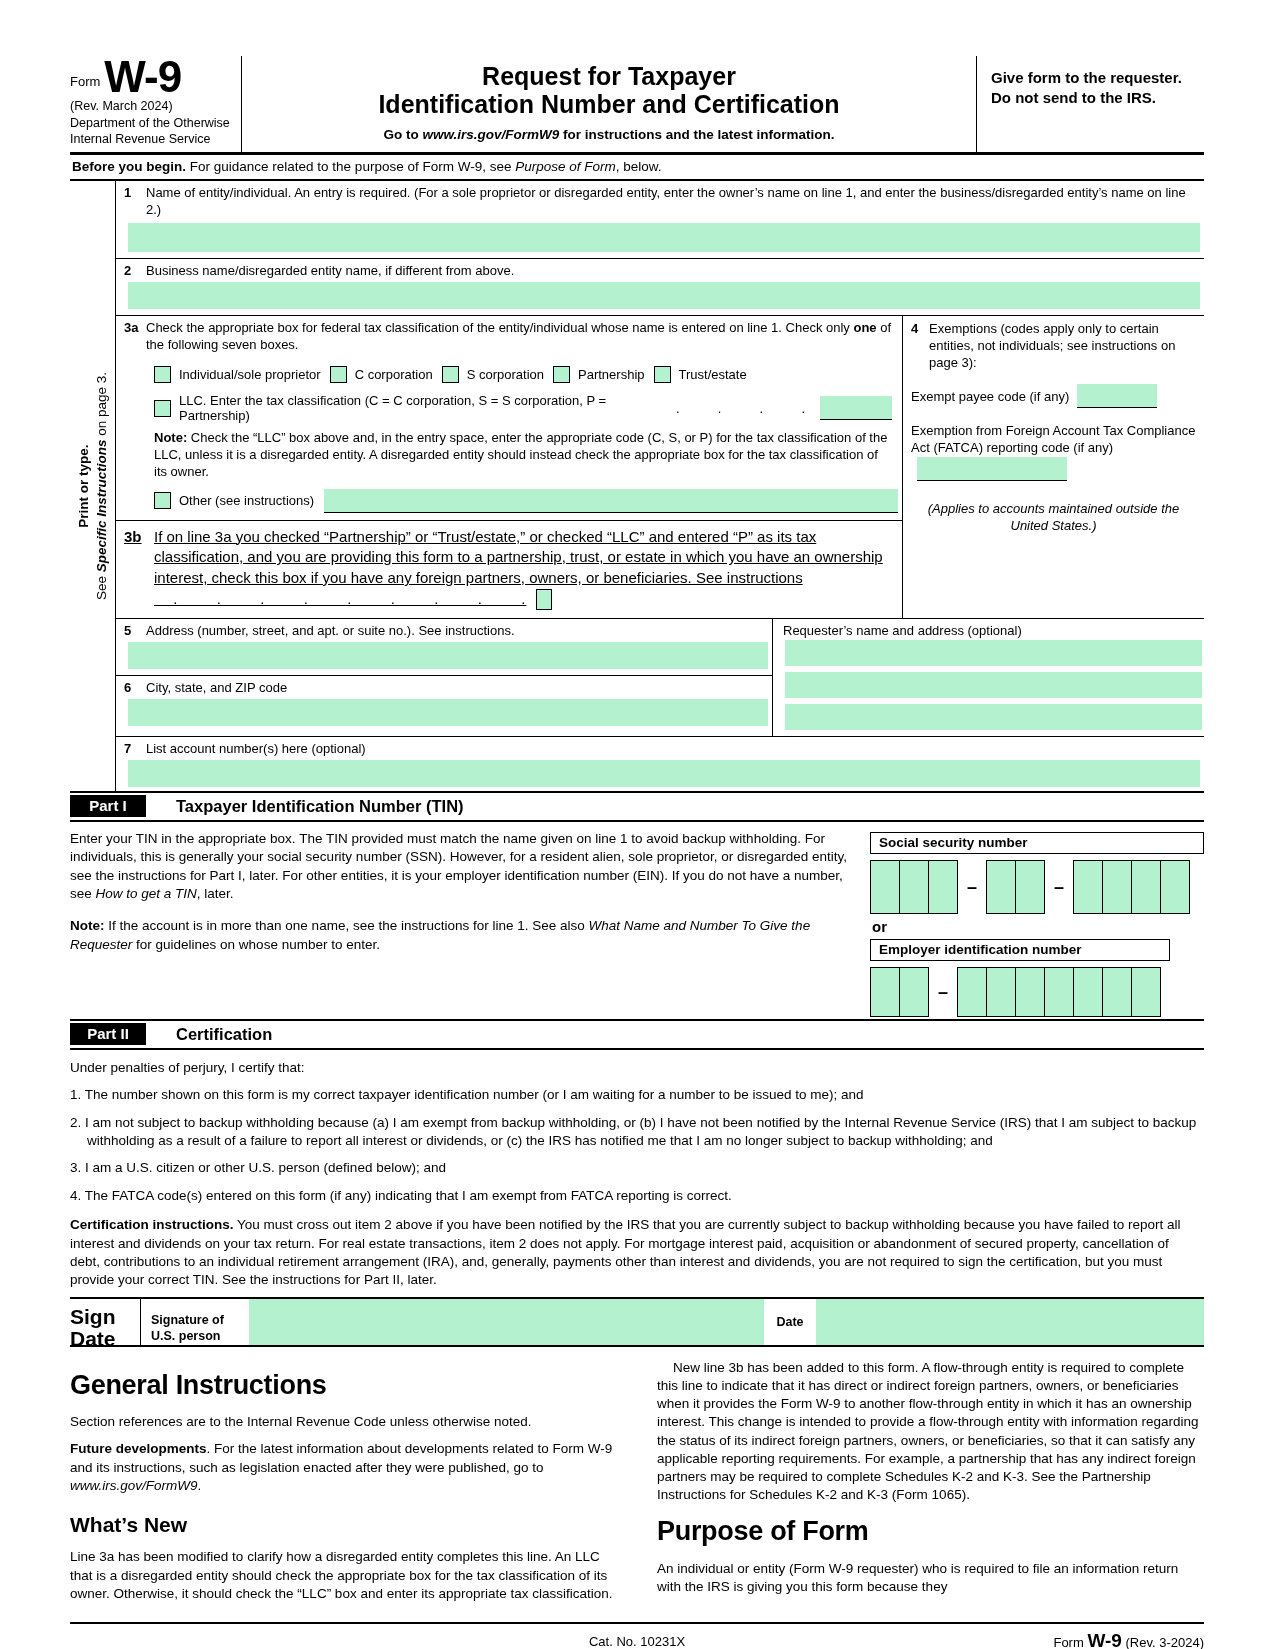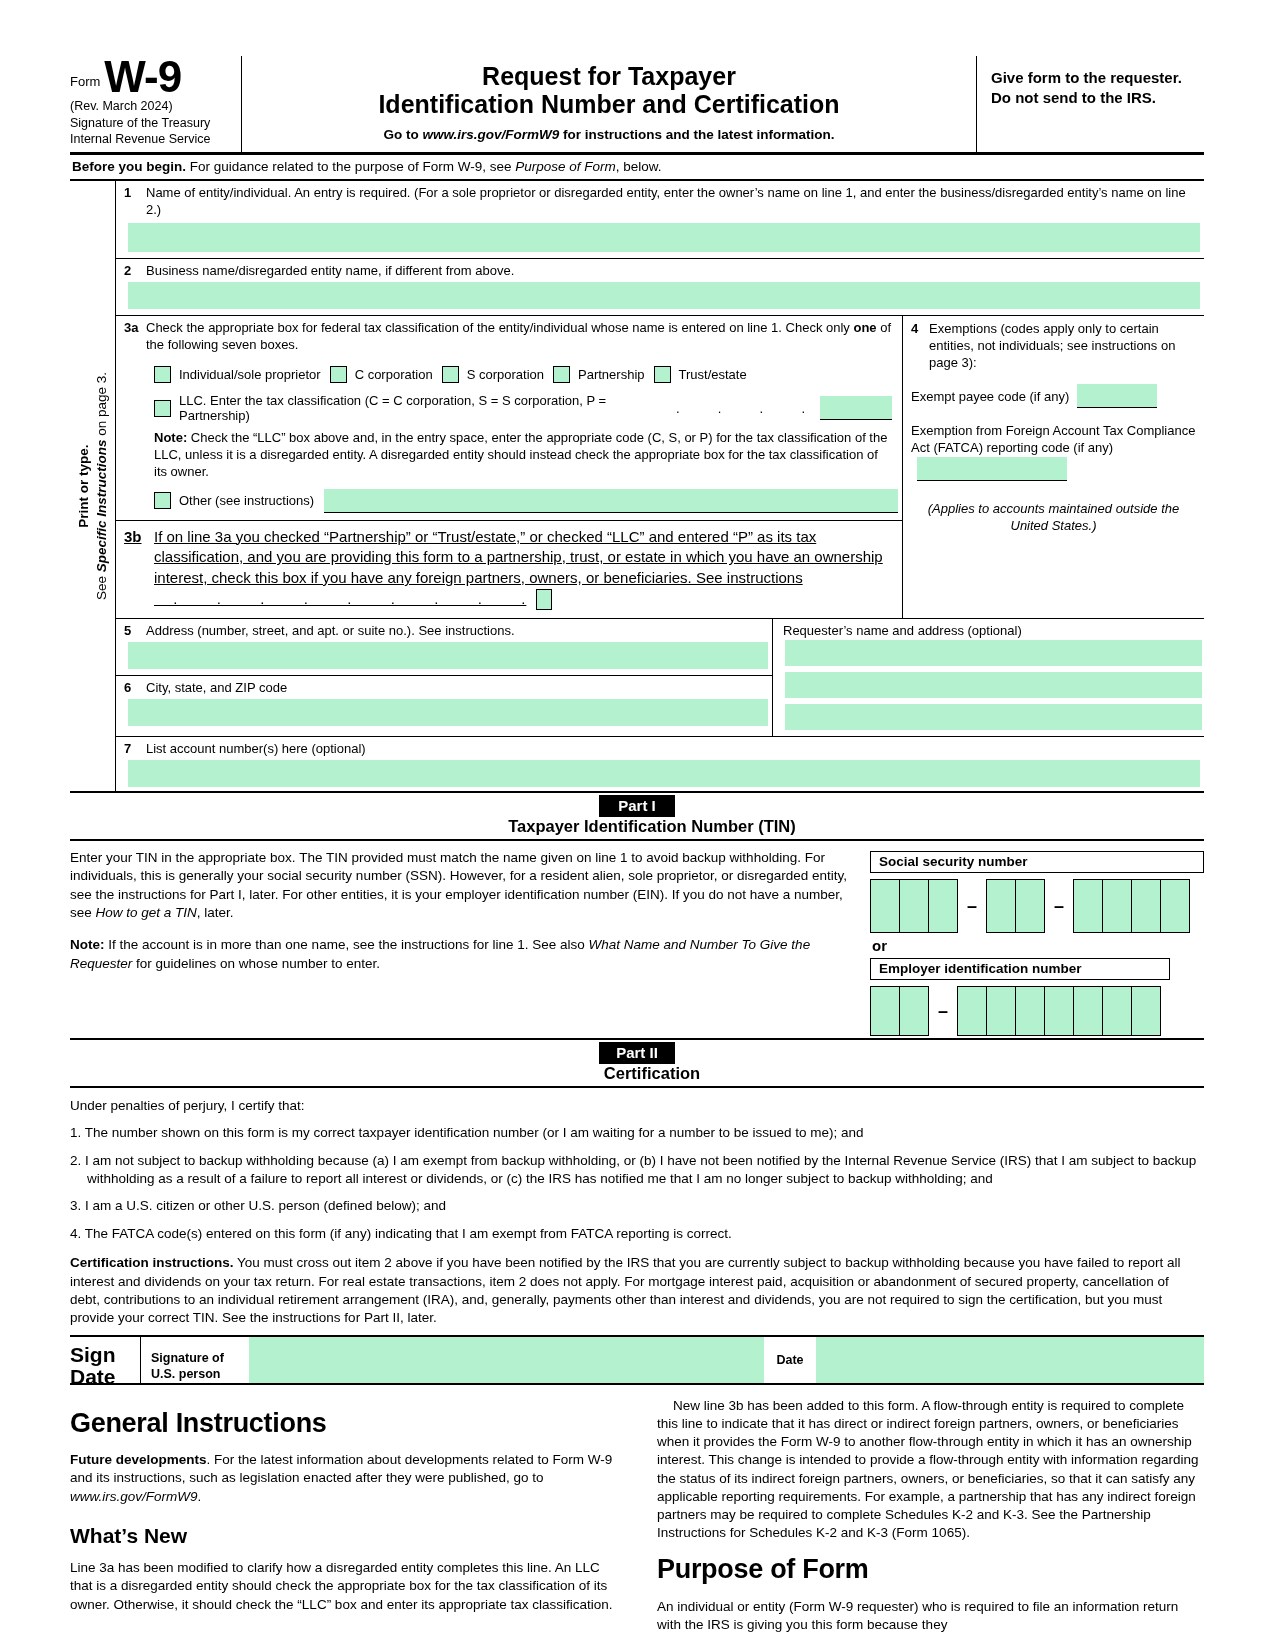--- a/index.html
+++ b/index.html
@@ -80,21 +80,21 @@
   
   .row56 { display: flex; border-bottom: 1px solid #000; }
   .row56-left { flex: 1; }
   .row56-right { width: 432px; border-left: 1px solid #000; }
   .req-label { font-size: 13px; padding: 4px 8px 2px 10px; }
   .req-bar { height: 26px; margin: 0 2px 6px 12px; }
   .req-bar:first-of-type { margin-top: 3px; }
 
   
   .band { display: flex; align-items: center; border-bottom: 2px solid #000; padding: 2px 0 3px; }
-  .band-top { border-top: 2.5px solid #000; flex-direction: column; }
+  .band-top { border-top: 2.5px solid #000; }
   .chip { background: #000; color: #fff; font-weight: bold; font-size: 15px; width: 76px; text-align: center; padding: 2px 0 3px; flex: none; }
   .band-title { font-weight: bold; font-size: 16.5px; margin-left: 30px; }
 
   
   .p1body { display: flex; padding: 8px 0 2px; }
   .p1text { flex: 1; font-size: 13.5px; line-height: 1.36; padding-right: 14px; }
   .p1text p { margin-bottom: 14px; }
   .p1text .it { font-style: italic; }
   .tin { width: 334px; flex: none; padding-top: 2px; }
   .tin-labelbox { border: 1.5px solid #000; font-weight: bold; font-size: 13.5px; padding: 2px 8px 3px; }
@@ -143,21 +143,21 @@
 <div class="page">
 
   <div class="hdr">
     <div class="hdr-left">
       <div class="hdr-form-line">
         <span class="hdr-form-word">Form</span>
         <span class="hdr-form-num">W-9</span>
       </div>
       <div class="hdr-rev">(Rev. March 2024)</div>
       <div class="hdr-dept">
-        <div>Signature of the Treasury</div>
+        <div>Department of the Otherwise</div>
         <div>Internal Revenue Service</div>
       </div>
     </div>
     <div class="hdr-center">
       <div class="hdr-title">
         <div>Request for Taxpayer</div>
         <div>Identification Number and Certification</div>
       </div>
       <div class="hdr-goto">
         <span>Go to </span><span class="it">www.irs.gov/FormW9</span><span> for instructions and the latest information.</span>
@@ -374,20 +374,21 @@
       <div>U.S. person</div>
     </div>
     <div class="sig-bar green"></div>
     <div class="date-label">Date</div>
     <div class="date-bar green"></div>
   </div>
 
   <div class="instr">
     <div class="icol">
       <h1>General Instructions</h1>
+      <p>Section references are to the Internal Revenue Code unless otherwise noted.</p>
       <p><b>Future developments</b><span>. For the latest information about developments related to Form W-9 and its instructions, such as legislation enacted after they were published, go to </span><span class="it">www.irs.gov/FormW9</span><span>.</span></p>
       <h2>What’s New</h2>
       <p>Line 3a has been modified to clarify how a disregarded entity completes this line. An LLC that is a disregarded entity should check the appropriate box for the tax classification of its owner. Otherwise, it should check the “LLC” box and enter its appropriate tax classification.</p>
     </div>
     <div class="icol">
       <p class="indent1">New line 3b has been added to this form. A flow-through entity is required to complete this line to indicate that it has direct or indirect foreign partners, owners, or beneficiaries when it provides the Form W-9 to another flow-through entity in which it has an ownership interest. This change is intended to provide a flow-through entity with information regarding the status of its indirect foreign partners, owners, or beneficiaries, so that it can satisfy any applicable reporting requirements. For example, a partnership that has any indirect foreign partners may be required to complete Schedules K-2 and K-3. See the Partnership Instructions for Schedules K-2 and K-3 (Form 1065).</p>
       <h1>Purpose of Form</h1>
       <p>An individual or entity (Form W-9 requester) who is required to file an information return with the IRS is giving you this form because they</p>
     </div>
   </div>

